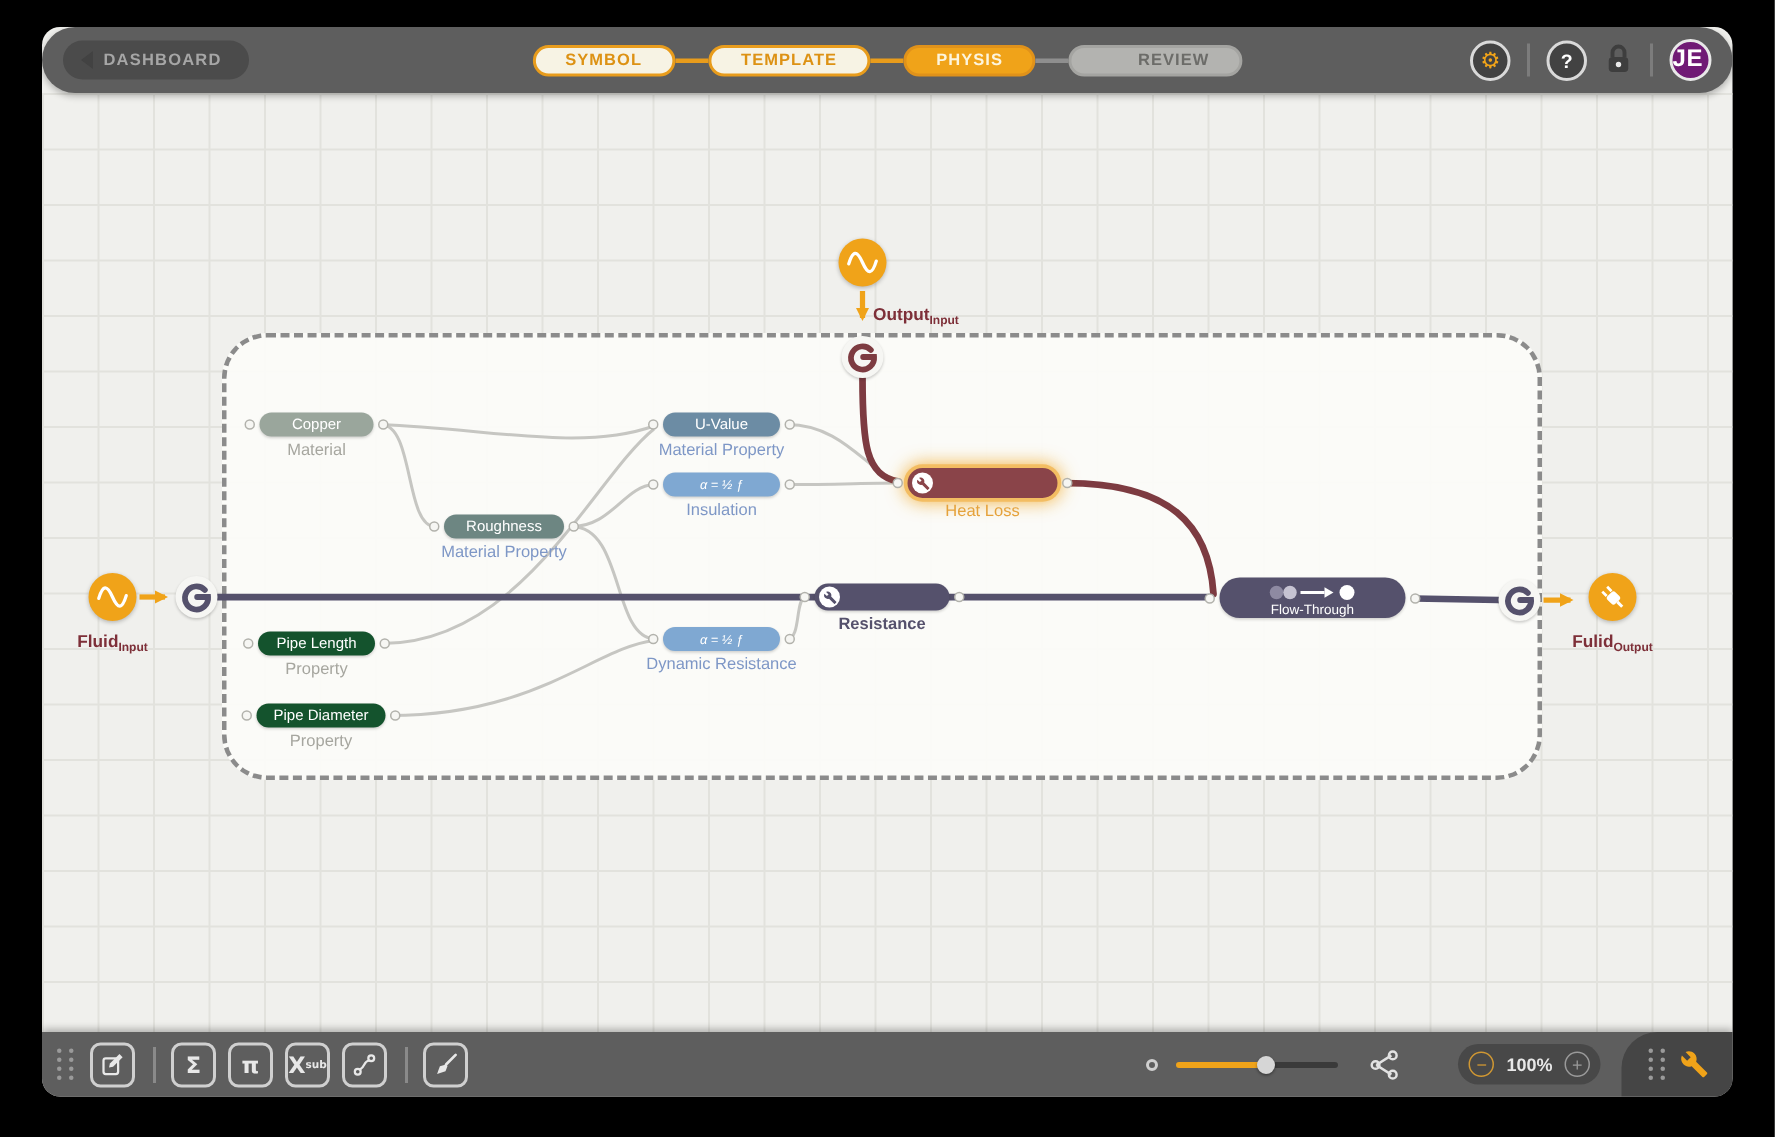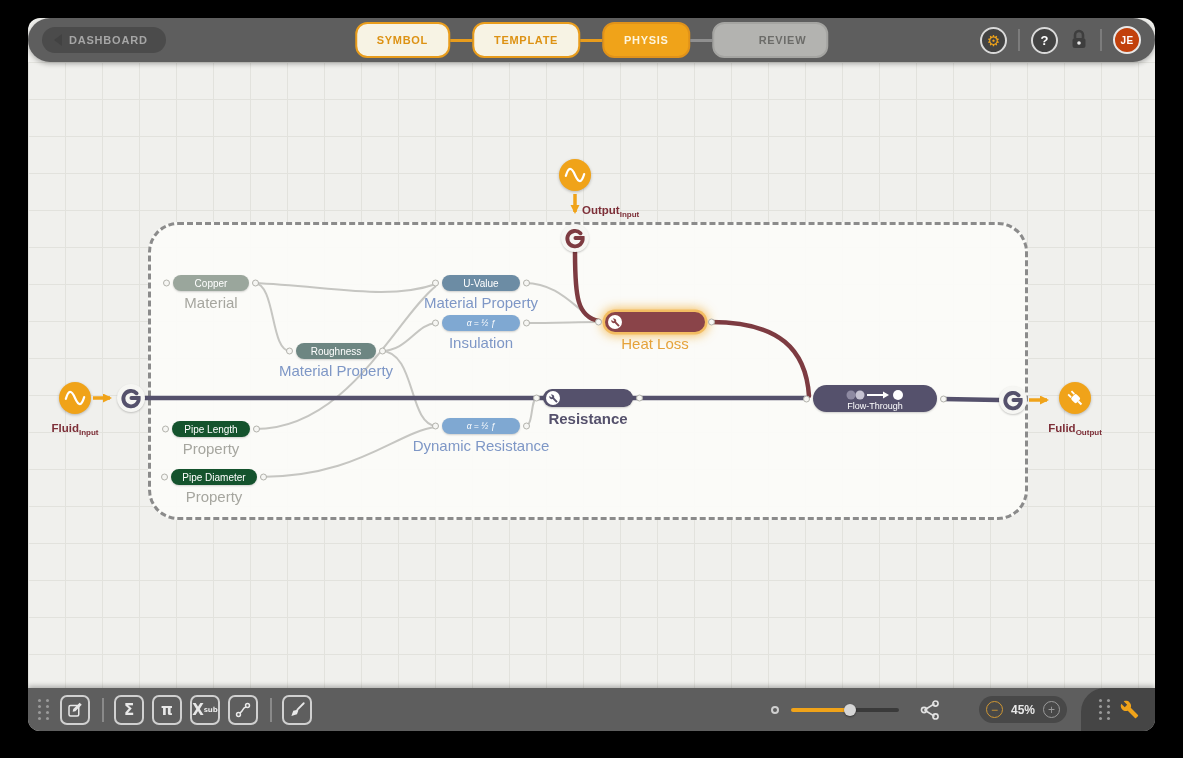--- a/index.html
+++ b/index.html
@@ -11,37 +11,37 @@
   
   #header { position:absolute; top:0; left:0; right:0; height:44px; background:#5e5e5e;
             z-index:30; display:flex; align-items:center; box-shadow:0 2px 5px rgba(0,0,0,.28);border-radius:22px; }
   .dash-btn { display:flex; align-items:center; gap:7px; margin-left:14px; height:26px;
               background:#4b4b4b; border-radius:13px; padding:0 18px 0 12px; cursor:pointer;
               color:#a6a6a6; font-size:11px; font-weight:bold; letter-spacing:.8px; }
   .back-tri { width:0; height:0; border-top:6px solid transparent; border-bottom:6px solid transparent;
               border-right:8px solid #424242; }
   .stepper { position:absolute; left:50%; top:0; transform:translateX(-50%); height:44px;
              display:flex; align-items:center; }
-  .step { height:36px; display:flex; align-items:center; padding:0 20px; border-radius:12px;
+  .step { height:21px; display:flex; align-items:center; padding:0 20px; border-radius:12px;
           font-size:11px; font-weight:bold; letter-spacing:.7px; cursor:pointer; white-space:nowrap; }
   .step.done   { background:#f7f3e4; border:2px solid #e89c1c; color:#dd9214; }
   .step.active { background:#f0a319; border:2px solid #e0921a; color:#fdf5dd; }
   .step.todo   { background:#b3b3b0; border:2px solid #a4a4a1; color:#6c6c69;padding-left:44px; }
   .step-line { width:22px; height:3px; }
   .step-line.orange { background:#e89c1c; }
   .step-line.gray   { background:#8f8f8f; }
   .h-actions { margin-left:auto; display:flex; align-items:center; gap:11px; padding-right:14px; }
   .h-sep { width:2px; height:22px; background:#7c7c7c; }
   .circle-btn { width:27px; height:27px; border-radius:50%; background:#424242; border:2px solid #d9d9d9;
                 display:flex; align-items:center; justify-content:center; cursor:pointer; }
   .circle-btn.gear { font-size:15px; color:#f0a319; line-height:1; }
   .circle-btn.help { font-size:13px; color:#fff; font-weight:bold; }
-  .avatar { width:28px; height:28px; border-radius:50%; background:#c2410c; border:2px solid #e8e8e8;
-            color:#fff; font-size:10px; font-weight:bold; display:flex; align-items:center;
-            justify-content:center; cursor:pointer; letter-spacing:.4px; }
+  .avatar { width:28px; height:28px; border-radius:50%; background:#701a75; border:2px solid #e8e8e8;
+            color:#fff; font-size:16px; font-weight:bold; display:flex; align-items:center;
+            cursor:pointer; letter-spacing:.4px; }
 
   
   #canvas { position:absolute; top:44px; left:0; right:0; bottom:43px; background-color:#f0f0ed;
             background-image:linear-gradient(#e2e2dd 1px, transparent 1px),
                              linear-gradient(90deg,#e2e2dd 1px, transparent 1px);
             background-size:37px 37px; z-index:0; }
   #boundary { position:absolute; left:120px; top:204px; width:880px; height:298px;
               border:3px dashed #8b8b8b; border-radius:30px; background:rgba(252,252,249,.92); z-index:1; }
   #wires { position:absolute; left:0; top:0; width:1127px; height:713px; z-index:2; pointer-events:none; }
   .src-node { position:absolute; z-index:4; width:32px; height:32px; border-radius:50%;
@@ -70,21 +70,21 @@
   .pill.blue   { background:#7fa8d2; }
   .pill.heat   { background:#8a4449; height:20px; border-radius:11px; justify-content:flex-start; padding-left:3px;
                  box-shadow:0 0 0 2.5px #f3bd62, 0 0 11px 3px rgba(240,163,25,.75); }
   .pill.res    { background:#55516c; height:18px; border-radius:10px; justify-content:flex-start; padding-left:3px; }
   .pill.flow   { background:#55516c; height:27px; border-radius:14px; flex-direction:column; gap:0; padding-top:2px; }
   .formula { font-size:8.5px; font-style:italic; }
   .tool-badge { width:14px; height:14px; border-radius:50%; background:#fff; display:flex;
                 align-items:center; justify-content:center; }
   .tool-badge svg { width:9px; height:9px; }
   .flow-label { font-size:9px; line-height:10px; color:#fff; }
-  .sublabel { position:absolute; z-index:3; width:140px; text-align:center; font-size:15px; }
+  .sublabel { position:absolute; z-index:3; width:140px; text-align:center; font-size:11px; }
   .sublabel.gray { color:#a6a69f; } .sublabel.bluetxt { color:#7e97c6; }
   .sublabel.orangetxt { color:#e5a23a; } .sublabel.purpletxt { color:#55516c; font-weight:bold; }
 
   
   #toolbar { position:absolute; bottom:0; left:0; right:0; height:43px; background:#5e5e5e; z-index:30;
              display:flex; align-items:center; padding-left:10px;
              box-shadow:0 -2px 5px rgba(0,0,0,.28); }
   .grip { display:grid; grid-template-columns:repeat(2,4px); gap:3px 4px; margin-right:10px; cursor:grab; }
   .grip i { width:3px; height:3px; border-radius:50%; background:#9a9a9a; }
   .tb-btn { width:30px; height:30px; border:2px solid #d0d0d0; border-radius:7px; background:transparent;
@@ -346,21 +346,21 @@
       <div class="slider-handle"></div>
     </div>
     <svg class="share" width="22" height="22" viewBox="0 0 24 24">
       <path d="M6 12 L17 5 M6 12 L17 19" stroke="#e2e2e2" stroke-width="1.8" fill="none"></path>
       <circle cx="5.5" cy="12" r="2.8" fill="none" stroke="#e2e2e2" stroke-width="1.8"></circle>
       <circle cx="18" cy="5" r="2.8" fill="none" stroke="#e2e2e2" stroke-width="1.8"></circle>
       <circle cx="18" cy="19" r="2.8" fill="none" stroke="#e2e2e2" stroke-width="1.8"></circle>
     </svg>
     <div class="zoom-pill">
       <span class="zc minus">−</span>
-      <span class="zoom-val">45%</span>
+      <span class="zoom-val">100%</span>
       <span class="zc plus">+</span>
     </div>
     <div class="corner-tab">
       <div class="grip">
         <i></i>
           <i></i>
           <i></i>
           <i></i>
           <i></i>
           <i></i>

